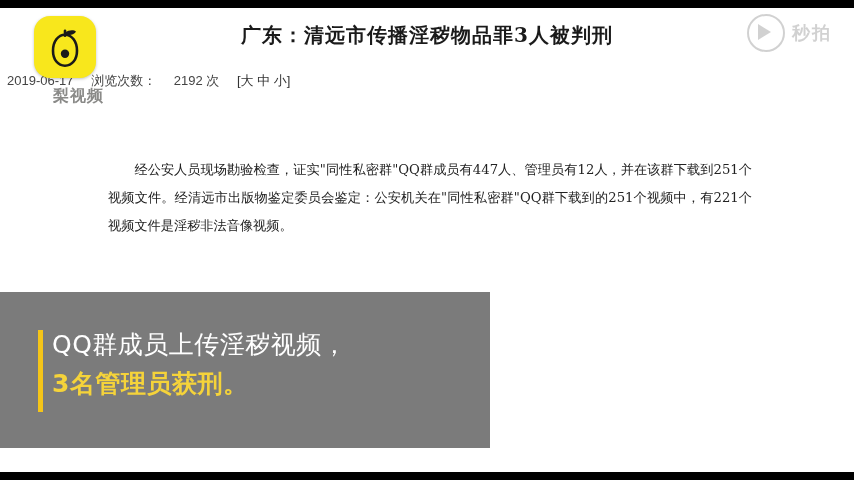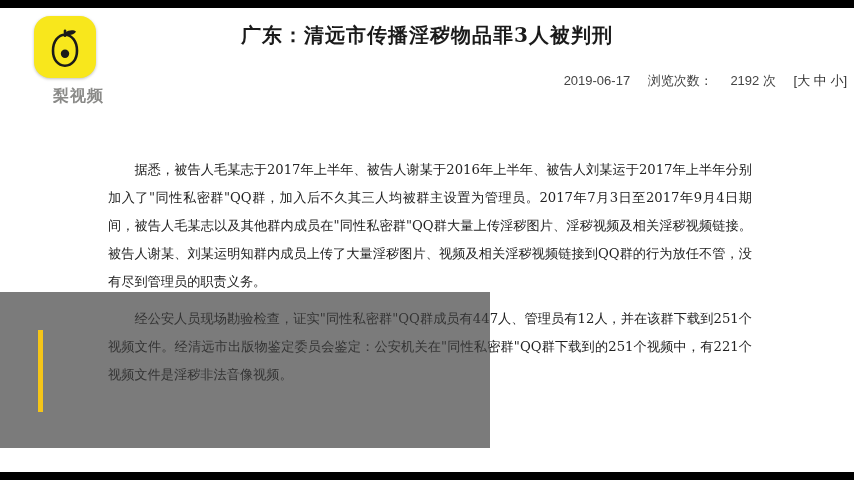--- a/index.html
+++ b/index.html
@@ -52,21 +52,21 @@
     font-weight: bold;
     color: #1a1a1a;
     letter-spacing: 1px;
   }
 
   .doc-meta {
     position: absolute;
     left: 0;
     top: 64px;
     width: 854px;
-    text-align: right;
+    text-align: left;
     font-size: 13px;
     color: #444;
   }
   .doc-meta span { margin: 0 7px; }
   .doc-meta .sizes { color: #333; }
 
   .doc-body {
     position: absolute;
     left: 108px;
     top: 148px;
@@ -208,37 +208,44 @@
     <div class="doc-title">广东：清远市传播淫秽物品罪3人被判刑</div>
 
     <div class="doc-meta">
       <span>2019-06-17</span>
       <span>浏览次数：</span>
       <span>2192 次</span>
       <span class="sizes">[大 中 小]</span>
     </div>
 
     <div class="doc-body">
-      <p>据悉，被告人毛某志于2017年上半年、被告人谢某于2016年上半年、被告人刘某运于2017年上半年分别加入了"同性私密群"QQ群，加入后不久其三人均被群主设置为管理员。2017年7月3日至2017年9月4日期间，被告人毛某志以及其他群内成员在"同性私密群"QQ群大量上传淫秽图片、淫秽视频及相关淫秽视频链接。被告人谢某、刘某运明知群内成员上传了大量淫秽图片、视频及相关淫秽视频链接到QQ群的行为放任不管，没有尽到管理员的职责义务。</p>
       <p>经公安人员现场勘验检查，证实"同性私密群"QQ群成员有447人、管理员有12人，并在该群下载到251个视频文件。经清远市出版物鉴定委员会鉴定：公安机关在"同性私密群"QQ群下载到的251个视频中，有221个视频文件是淫秽非法音像视频。</p>
     </div>
 
   </div>
 
   <div class="logo-wrap">
     <div class="logo-box">
       <svg class="pear" width="34" height="42" viewBox="0 0 34 42">
         <path d="M17 7 C10 7 5 14 5 23 C5 32 10 38 17 38 C24 38 29 32 29 23 C29 14 24 7 17 7 Z" fill="none" stroke="#1a1a1a" stroke-width="2.6"></path>
         <path d="M17 8 L17 3" stroke="#1a1a1a" stroke-width="2.6" stroke-linecap="round"></path>
         <path d="M17 5 C21 2 26 2 28 4 C25 8 20 8 17 6 Z" fill="#1a1a1a"></path>
         <circle cx="17" cy="26" r="4.2" fill="#1a1a1a"></circle>
       </svg>
     </div>
     <div class="logo-text">梨视频</div>
   </div>
 
+  <div class="watermark">
+    <div class="wm-circle"></div>
+    <div class="wm-text">秒拍</div>
+  </div>
 
   <div class="caption-band"></div>
   <div class="caption-accent"></div>
+  <div class="caption-text">
+    <div class="caption-line1">QQ群成员上传淫秽视频，</div>
+    <div class="caption-line2">3名管理员获刑。</div>
+  </div>
 
   <div class="bar-bottom"></div>
 
 </div>
 
 </body></html>

